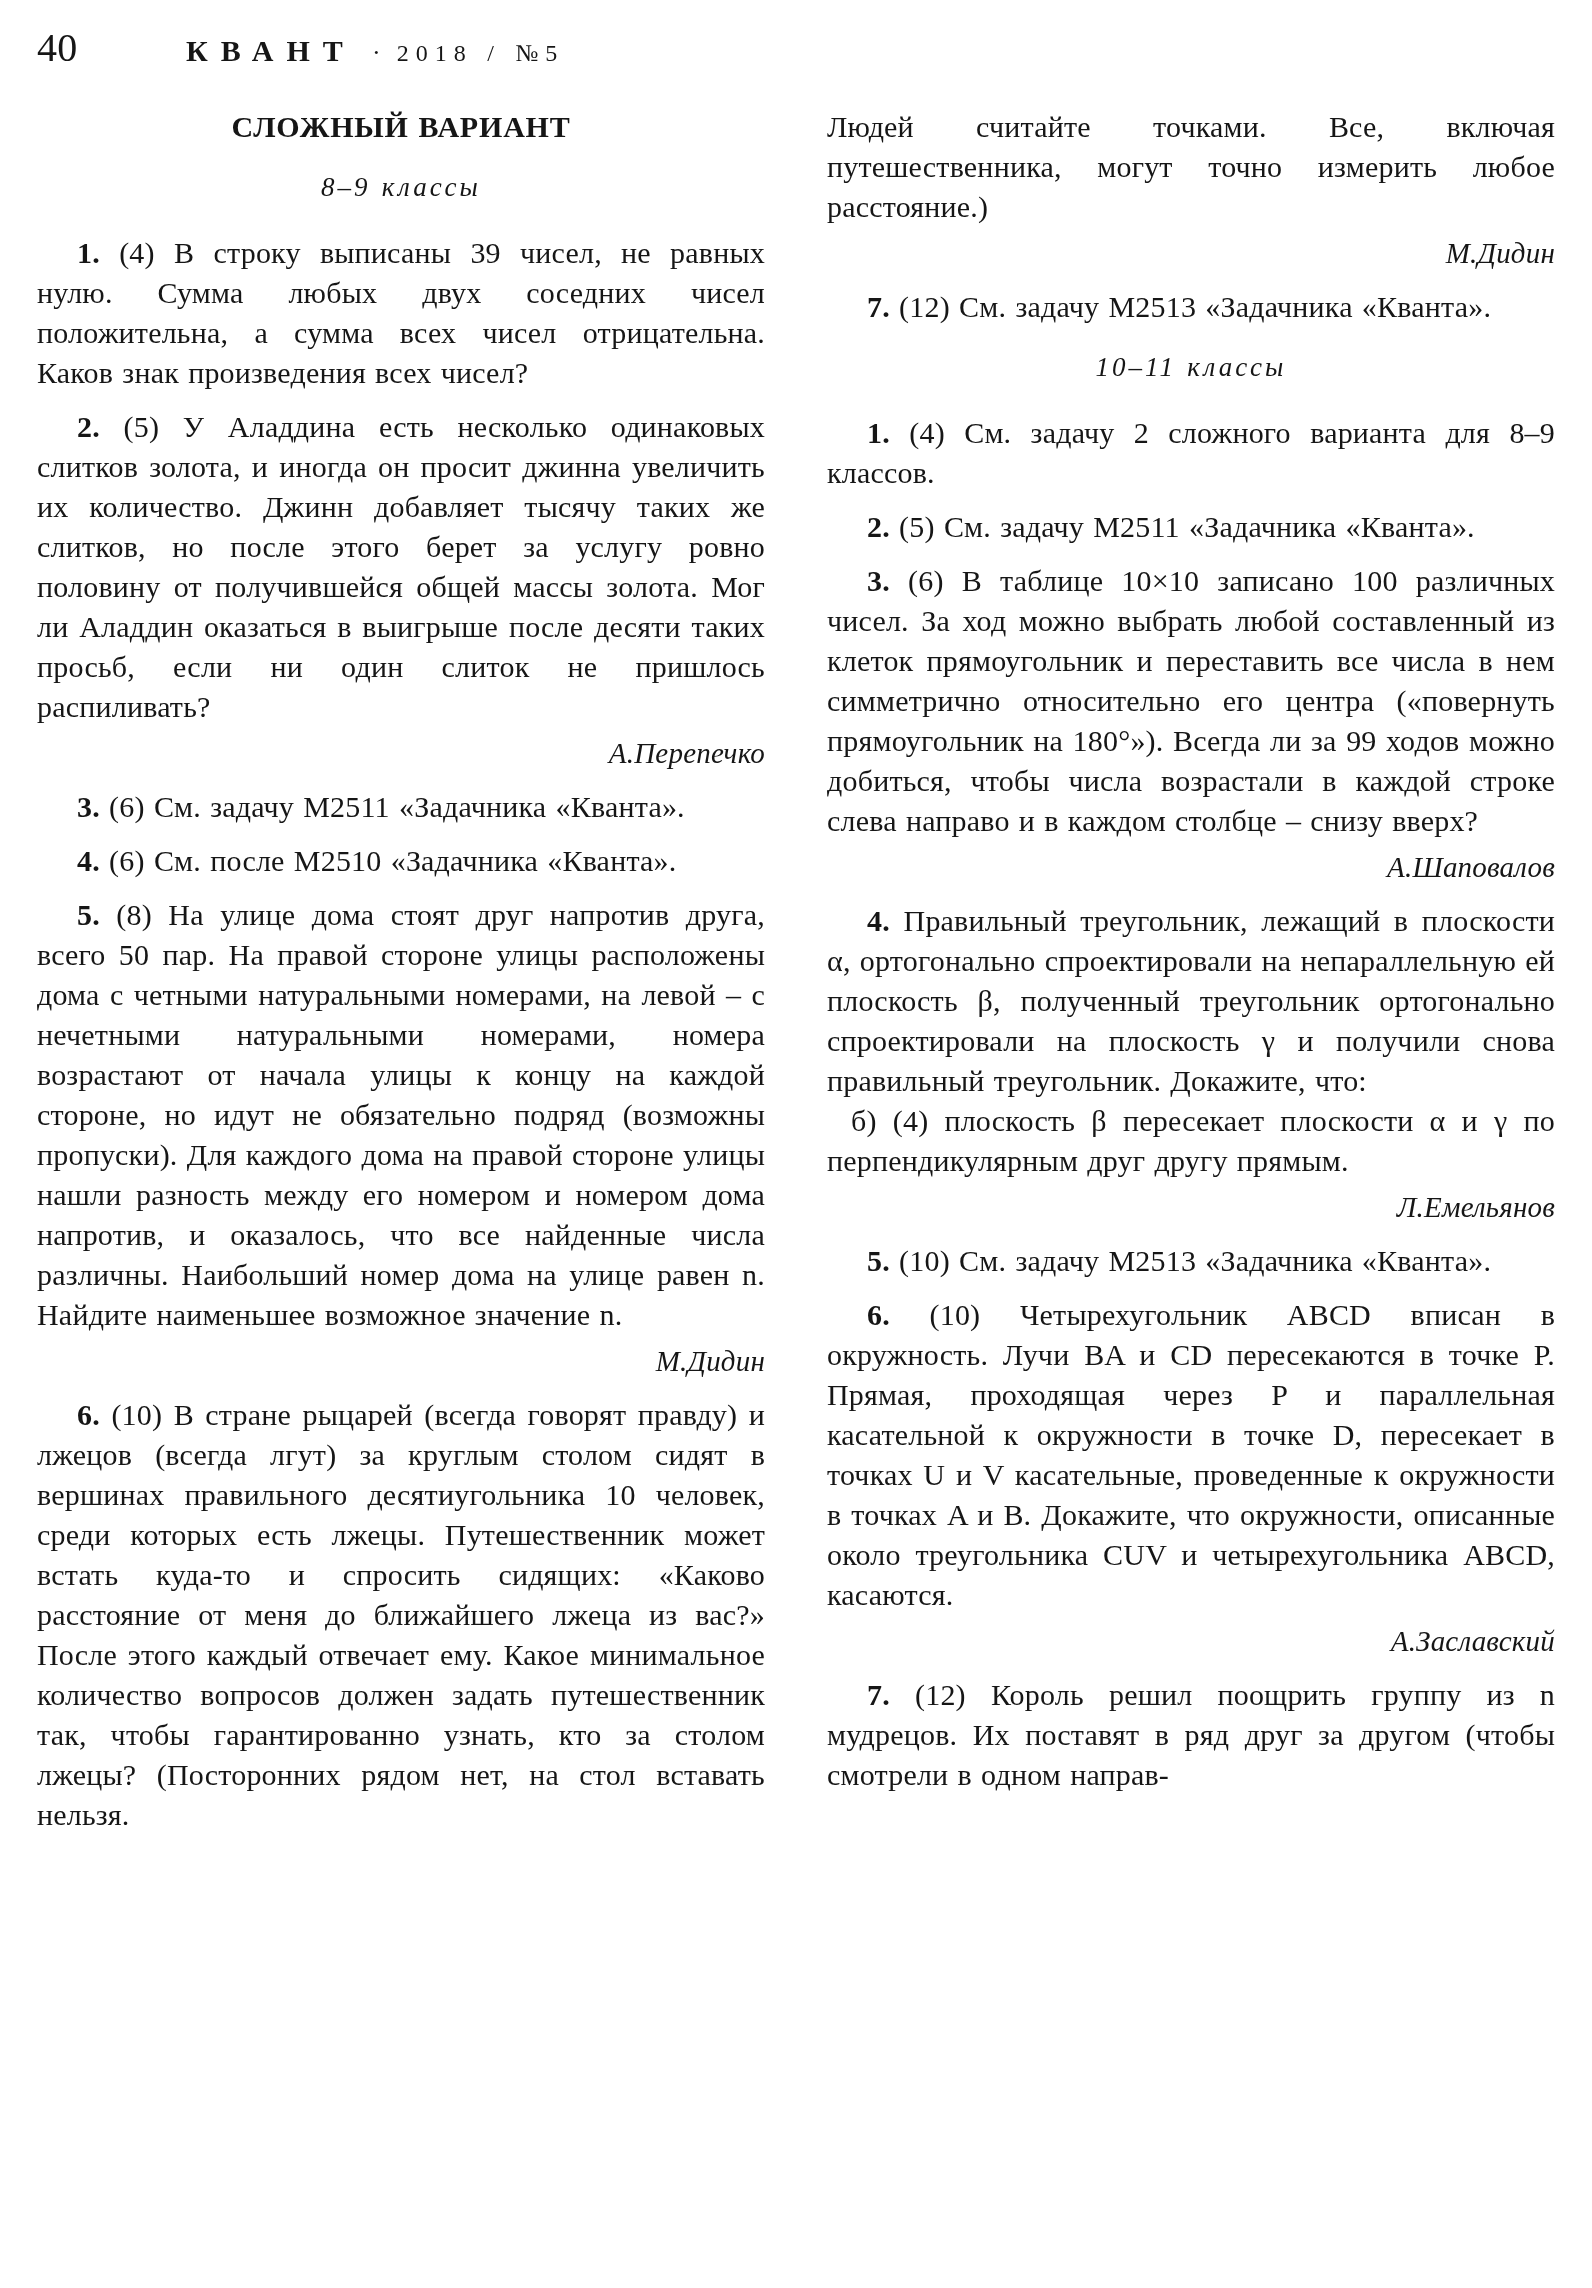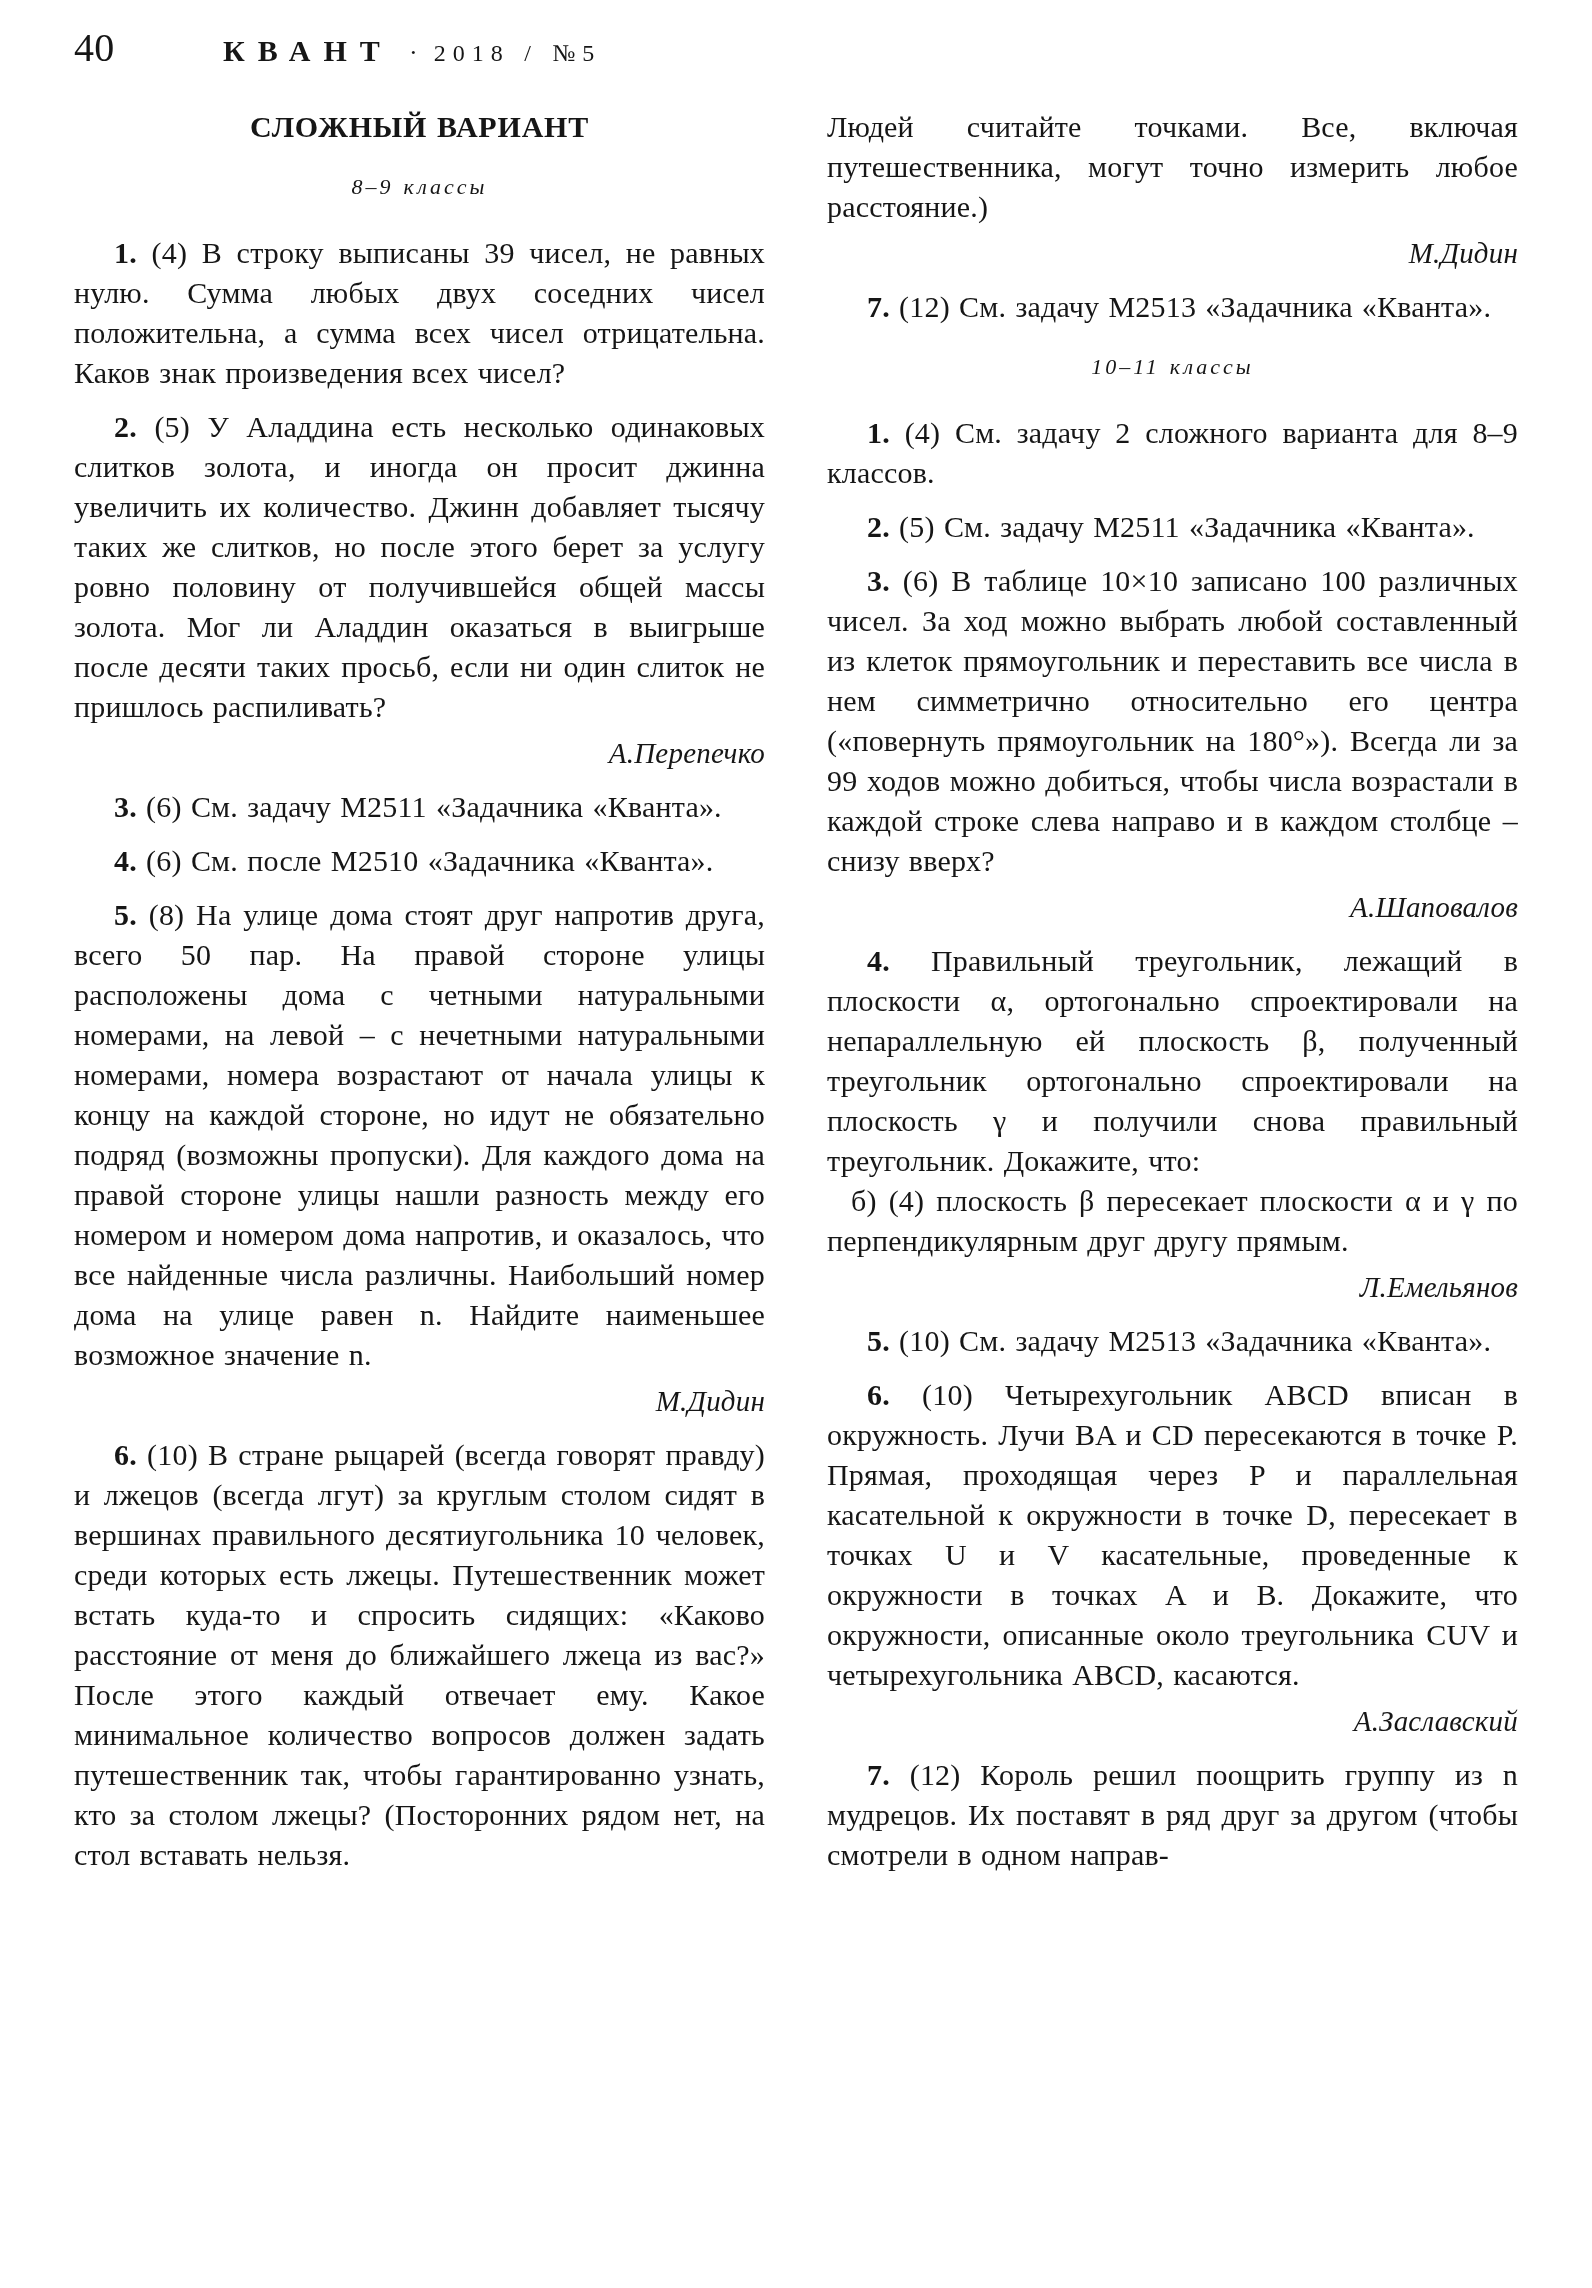--- a/index.html
+++ b/index.html
@@ -9,21 +9,21 @@
     height: 2289px;
     overflow: hidden;
     background: #ffffff;
     color: #161616;
     font-family: "Liberation Serif", "DejaVu Serif", serif;
     font-size: 30px;
     line-height: 40px;
     letter-spacing: 0.2px;
     word-spacing: 1.5px;
   }
-  .page { padding: 26px 74px 0; }
+  .page { padding: 26px 37px 0; }
 
   
   .header { display: flex; align-items: baseline; }
   .pageno { width: 149px; font-size: 40px; line-height: 44px; }
   .jtitle { flex: 1; white-space: nowrap; }
   .jname  { font-weight: 700; font-size: 30px; letter-spacing: 13px; }
   .jsep   { margin: 0 16px; font-size: 26px; }
   .jissue { font-size: 24px; letter-spacing: 7px; }
   .hspacer { width: 149px; }
 
@@ -36,21 +36,21 @@
     margin: 0 0 18px;
     text-align: center;
     font-size: 30px;
     font-weight: 700;
     letter-spacing: 0.8px;
   }
   .grade {
     margin: 20px 0 26px;
     text-align: center;
     font-style: italic;
-    font-size: 22px;
+    font-size: 27px;
     letter-spacing: 3px;
   }
   .prob {
     margin: 14px 0 0;
     text-align: justify;
     text-indent: 40px;
   }
   .num { font-weight: 700; }
   .author {
     margin: 6px 0 12px;

